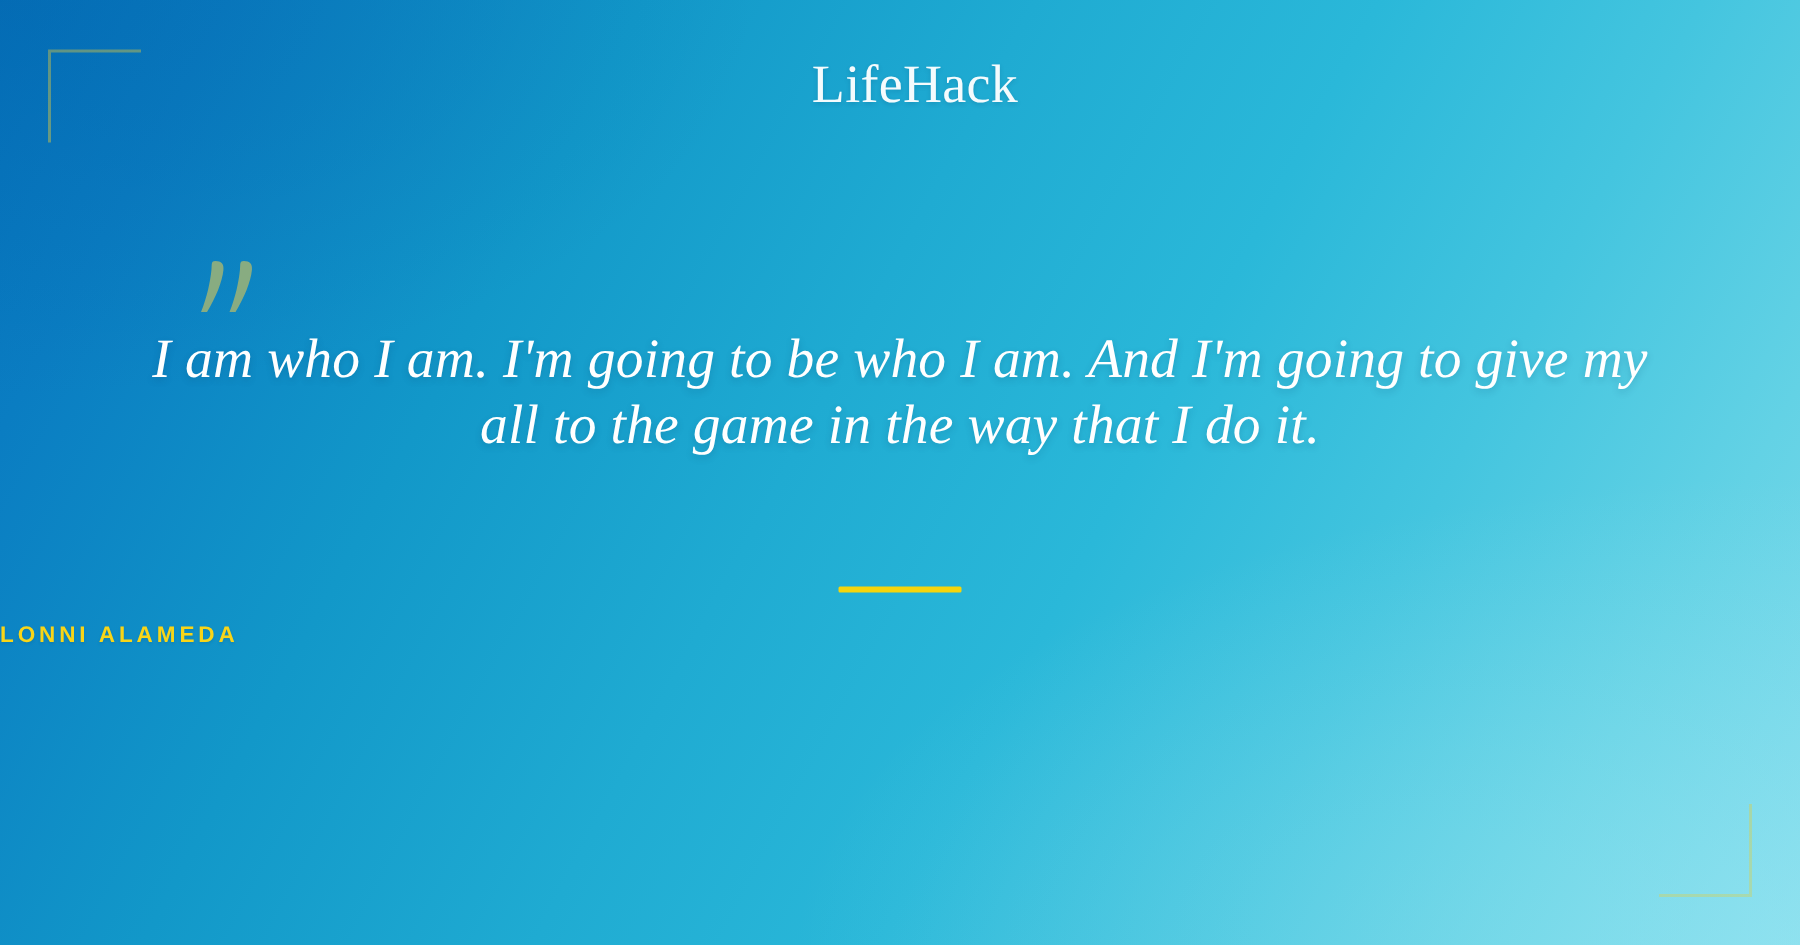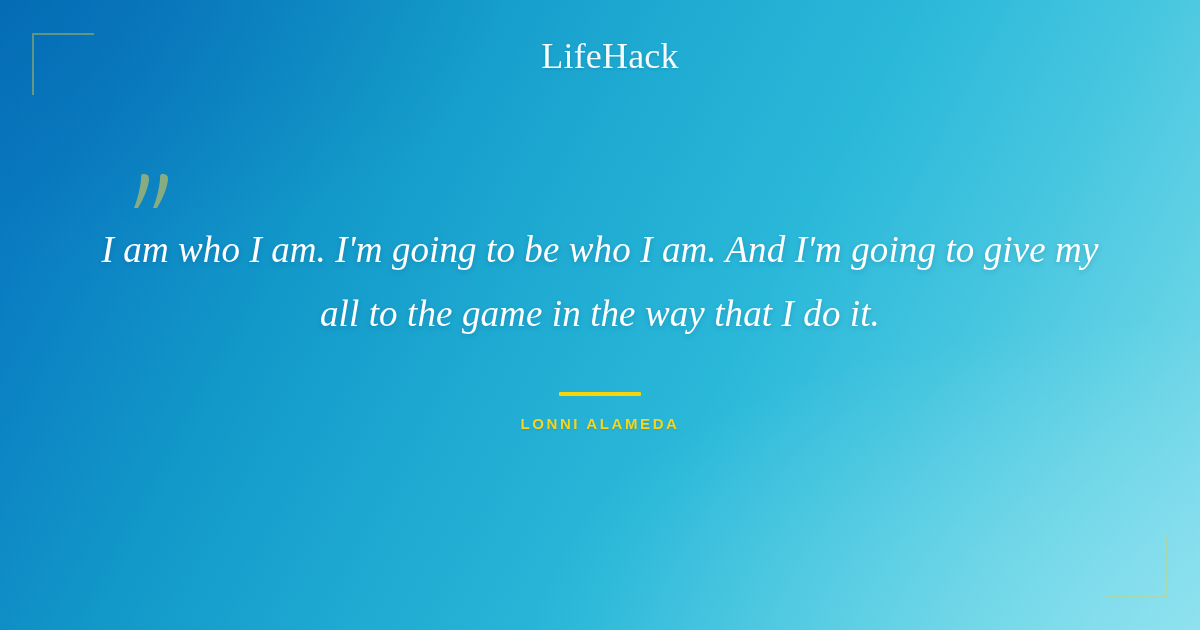--- a/index.html
+++ b/index.html
@@ -97,21 +97,21 @@
     height: 48px;
   }
 
   #quote-text {
     margin-top: 48px;
     text-align: center;
     font-family: "Liberation Serif", "DejaVu Serif", serif;
     font-style: italic;
     font-weight: 400;
     font-size: 37px;
-    line-height: 64px;
+    line-height: 44px;
     color: #ffffff;
     text-shadow: 0 2px 5px rgba(0,70,110,0.22);
     letter-spacing: 0.1px;
     padding: 0 28px;
   }
 
   
   #divider-wrap {
     position: absolute;
     top: 382px;
@@ -126,21 +126,21 @@
     height: 4px;
     background: #f6d50b;
     border-radius: 1px;
   }
 
   #attribution-wrap {
     position: absolute;
     top: 415px;
     left: 0;
     right: 0;
-    text-align: center;
+    text-align: left;
     z-index: 3;
   }
   #attribution {
     display: inline-block;
     font-family: "Liberation Sans", "DejaVu Sans", sans-serif;
     font-size: 15px;
     font-weight: 700;
     letter-spacing: 2.6px;
     color: #f8d518;
     text-transform: uppercase;

